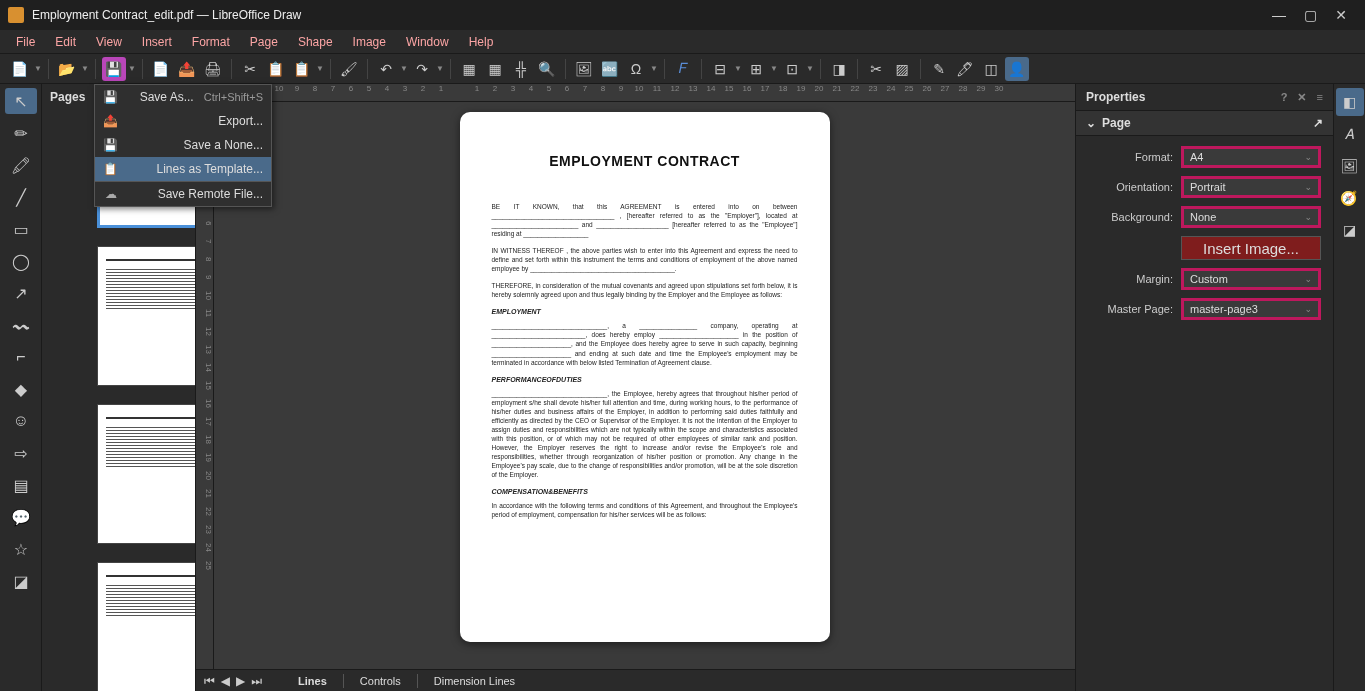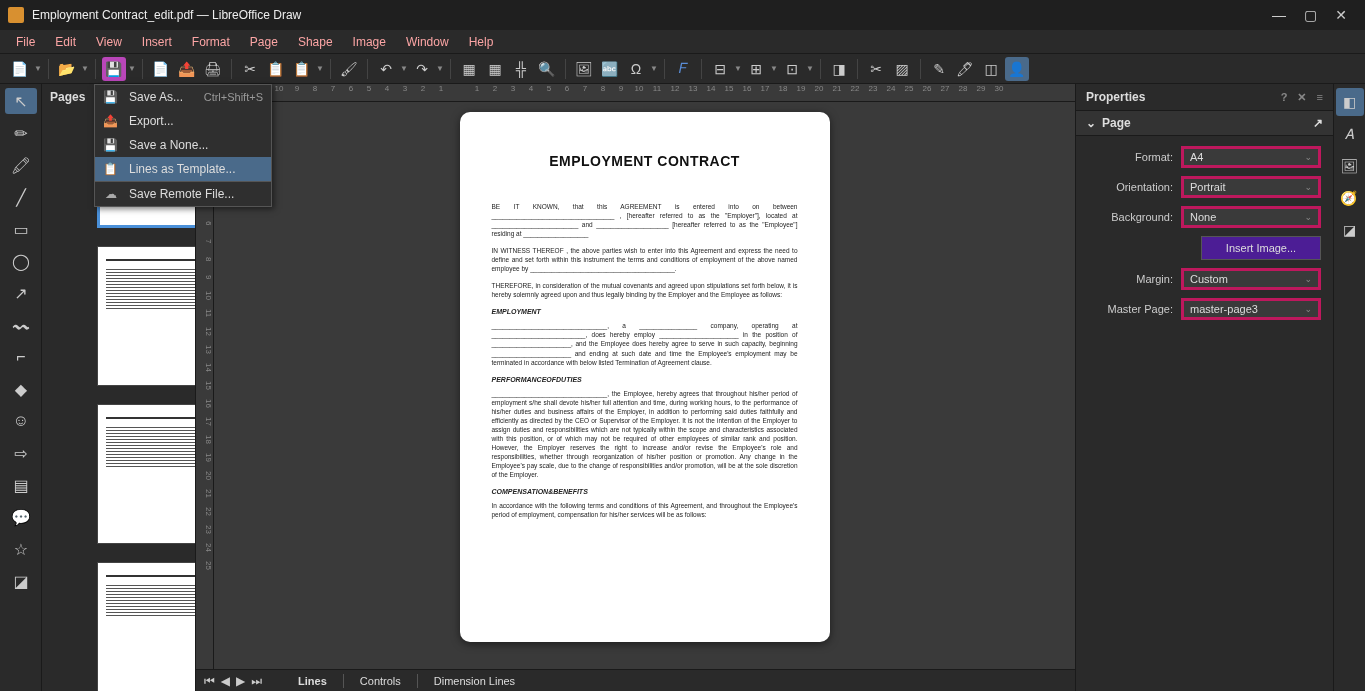--- a/index.html
+++ b/index.html
@@ -57,38 +57,38 @@
 .doc-title { text-align: center; font-size: 14px; font-weight: bold; letter-spacing: 0.5px; margin-bottom: 30px; color: #111; }
 .doc-para { margin-bottom: 8px; text-align: justify; }
 .doc-heading { font-weight: bold; font-style: italic; margin: 8px 0 4px; font-size: 7px; }
 
 
 .dropdown { position: absolute; top: 84px; left: 94px; width: 178px; background: #2f2f2f; border: 1px solid #555; box-shadow: 2px 2px 6px rgba(0,0,0,0.5); z-index: 1000; }
 .dd-item { display: flex; align-items: center; padding: 4px 8px; gap: 10px; cursor: pointer; color: #ddd; font-size: 12px; }
 .dd-item:hover, .dd-item.hover { background: #4a6a8a; }
 .dd-item.sep-after { border-bottom: 1px solid #555; }
 .dd-icon { width: 16px; height: 16px; display: flex; align-items: center; justify-content: center; font-size: 12px; color: #aaa; }
-.dd-label { flex: 1; }
+.dd-label { flex: 1; text-align: right; }
 .dd-shortcut { color: #999; font-size: 11px; }
 
 
 .right-sidebar { width: 290px; background: #2a2a2a; border-left: 1px solid #1a1a1a; display: flex; }
 .right-content { flex: 1; display: flex; flex-direction: column; }
 .right-tabs { width: 32px; background: #2a2a2a; border-left: 1px solid #1a1a1a; display: flex; flex-direction: column; padding-top: 4px; gap: 4px; }
 .rt-tab { width: 28px; height: 28px; display: flex; align-items: center; justify-content: center; cursor: pointer; color: #ccc; font-size: 14px; margin: 0 auto; }
 .rt-tab.selected { background: #4a6a8a; border-radius: 3px; }
 .props-header { padding: 6px 10px; background: #2a2a2a; color: #ddd; font-weight: bold; display: flex; align-items: center; border-bottom: 1px solid #1a1a1a; }
 .props-header-controls { margin-left: auto; display: flex; gap: 10px; color: #888; font-size: 11px; }
 .section-header { padding: 5px 10px; background: #333; color: #ddd; font-weight: bold; display: flex; align-items: center; gap: 6px; cursor: pointer; border-bottom: 1px solid #1a1a1a; }
 .section-body { padding: 10px 12px; display: flex; flex-direction: column; gap: 8px; }
 .prop-row { display: flex; align-items: center; gap: 8px; }
 .prop-label { width: 85px; text-align: right; color: #ccc; font-size: 11px; }
 .prop-input { flex: 1; height: 22px; background: #3a3a3a; border: 3px solid #be185d; color: #ddd; padding: 0 6px; font-size: 11px; display: flex; align-items: center; justify-content: space-between; cursor: pointer; }
 .prop-input .chev { font-size: 9px; color: #888; }
-.btn-insert { width: 120px; height: 24px; background: #4c1d95; border: 1px solid #555; color: #ddd; font-size: 11px; cursor: pointer; margin-left: auto; }
+.btn-insert { width: 140px; height: 24px; background: #7f1d1d; border: 1px solid #555; color: #ddd; font-size: 15px; cursor: pointer; margin-left: auto; }
 
 
 .bottom-tabs { position: absolute; bottom: 0; left: 0; right: 0; height: 22px; background: #2a2a2a; border-top: 1px solid #1a1a1a; display: flex; align-items: center; padding: 0 8px; gap: 4px; }
 .bt-nav { display: flex; gap: 6px; margin-right: 20px; }
 .bt-nav span { color: #ccc; cursor: pointer; font-size: 12px; }
 .bt-tab { padding: 3px 12px; color: #ddd; font-size: 11px; cursor: pointer; }
 .bt-tab.active { font-weight: bold; }
 .bt-sep { width: 1px; height: 14px; background: #555; }
 </style>
 </head>

